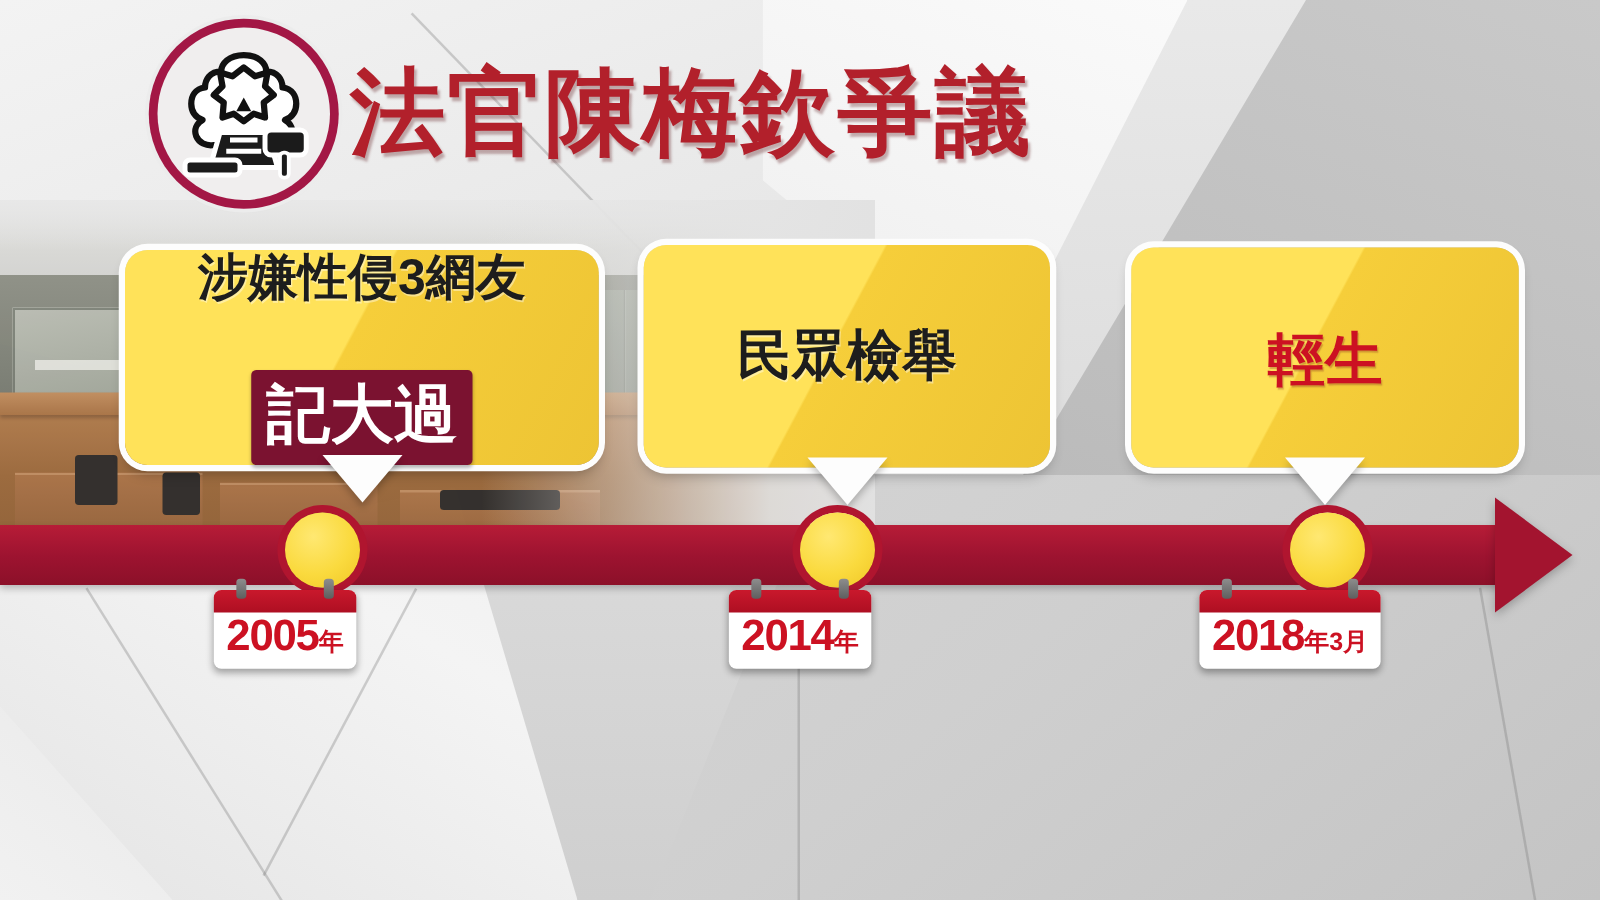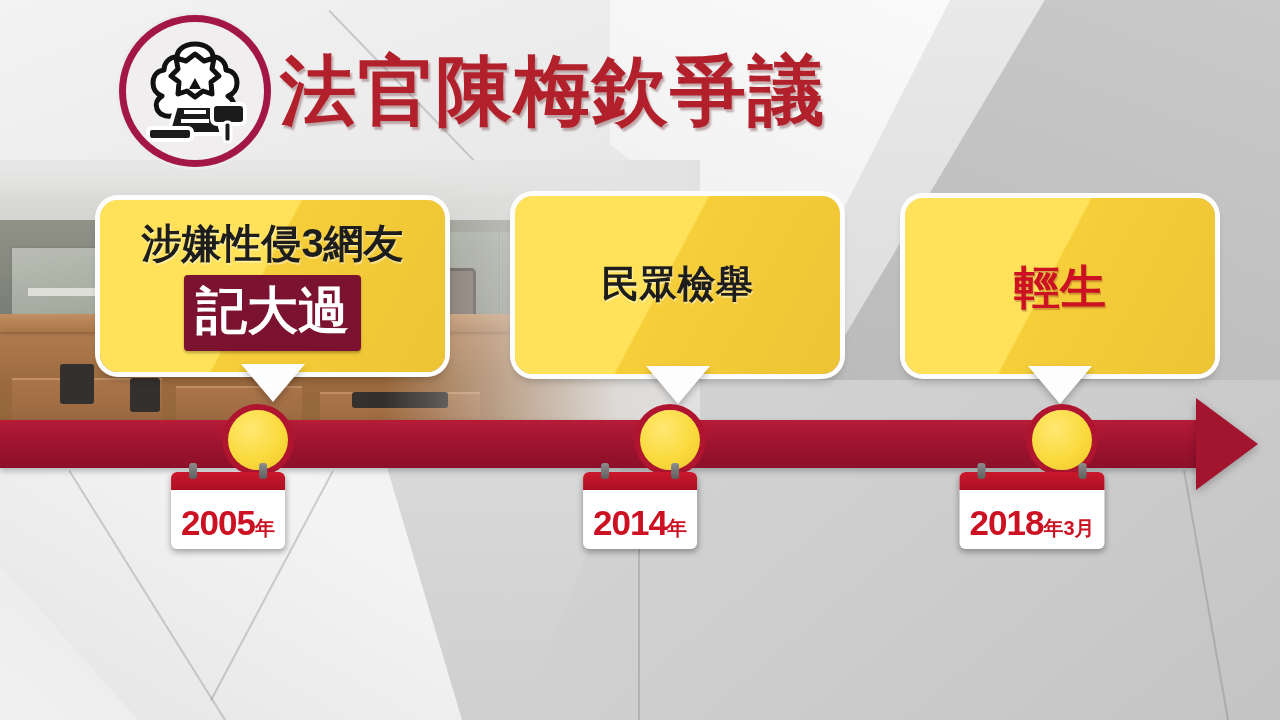--- a/index.html
+++ b/index.html
@@ -221,21 +221,21 @@
     background: linear-gradient(180deg, #8d8d8d, #5e5e5e);
   }
   .cal-ring.l { left: 18px; }
   .cal-ring.r { right: 18px; }
   .cal-head {
     height: 18px;
     background: linear-gradient(180deg, #c9182c 0%, #ae0f22 100%);
     border-radius: 6px 6px 0 0;
   }
   .cal-body {
-    padding: 15px 10px 4px;
+    padding: 1px 10px 4px;
     text-align: center;
     white-space: nowrap;
     color: #cc1122;
     font-weight: bold;
     line-height: 1.05;
   }
   .cal-y { font-size: 35px; letter-spacing: -1px; }
   .cal-u { font-size: 20px; }
 
   
@@ -377,30 +377,30 @@
 
         <rect x="12" y="96" width="44" height="12" rx="4" fill="#1b1b1b" stroke="#ffffff" stroke-width="4"></rect>
       </svg>
     </div>
     <div class="headline">法官陳梅欽爭議</div>
   </div>
 
   <div class="timeline-bar"></div>
   <div class="timeline-arrow"></div>
 
-  <div class="bubble" style="left:100px; top:200px; width:345px; height:172px;">
+  <div class="bubble" style="left:100px; top:200px; width:379px; height:172px;justify-content:space-between;">
     <div class="line line-dark" style="font-size:40px;">涉嫌性侵3網友</div>
     <div style="margin-top:9px;">
       <span class="chip" style="font-size:51px;">記大過</span>
     </div>
     <div class="tail"></div>
   </div>
 
   <div class="bubble" style="left:515px; top:196px; width:325px; height:178px;">
-    <div class="line line-dark" style="font-size:38px;">民眾檢舉</div>
+    <div class="line line-dark" style="font-size:44px;">民眾檢舉</div>
     <div class="tail"></div>
   </div>
 
   <div class="bubble" style="left:905px; top:198px; width:310px; height:176px;">
     <div class="line line-red" style="font-size:46px; margin-top:2px;">輕生</div>
     <div class="tail"></div>
   </div>
 
   <div class="node" style="left:228px;">
     <div class="node-dot"></div>

